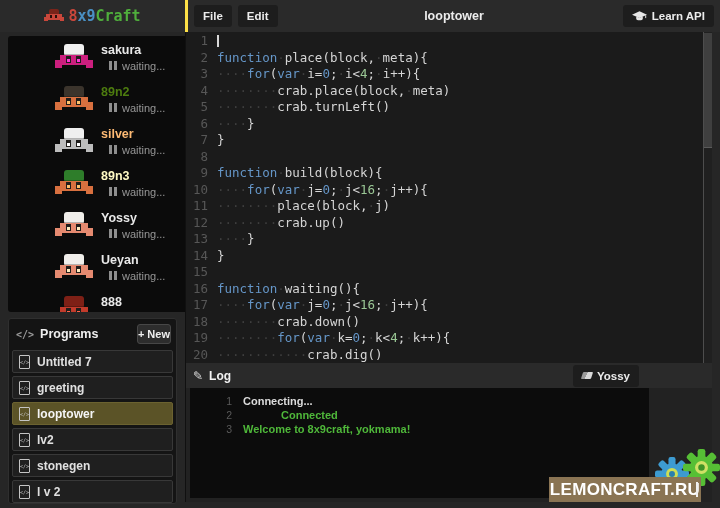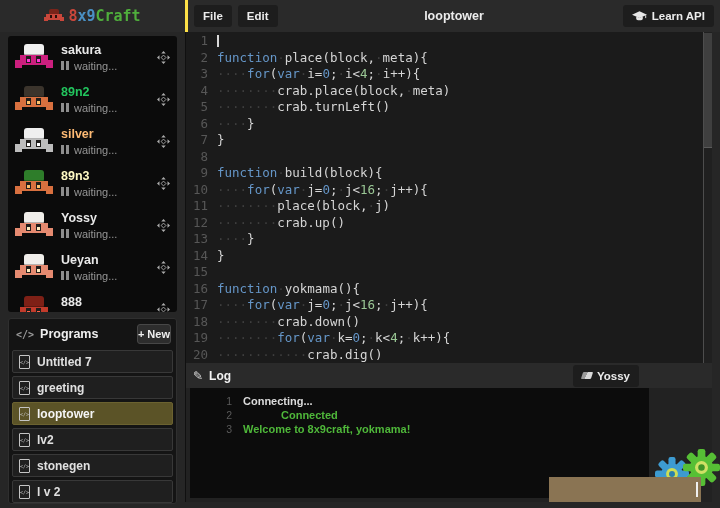--- a/index.html
+++ b/index.html
@@ -21,35 +21,35 @@
   .mc-c2{left:16px;top:8px;width:4px;height:4px;background:#c9473b;}
   .btn{background:#1d1d1d;border:none;border-radius:3px;color:#ececec;
        font:bold 11.5px "Liberation Sans",sans-serif;padding:5px 9px;display:inline-flex;
        align-items:center;gap:5px;cursor:pointer;}
   .menu-btn{margin-left:6px;}
   .tb-title{position:absolute;left:0;right:0;text-align:center;font:bold 12.5px "Liberation Sans",sans-serif;color:#ececec;pointer-events:none;}
   .learn-btn{margin-left:auto;margin-right:6px;position:relative;z-index:2;}
 
   
   .sidebar{position:absolute;left:0;top:32px;width:185px;height:476px;}
-  .players-panel{position:absolute;left:8px;top:4px;width:169px;height:276px;background:#0b0b0b;border-radius:3px;overflow:hidden;}
+  .players-panel{position:absolute;left:8px;top:4px;width:169px;height:276px;background:#0b0b0b;border-radius:3px;overflow:hidden;padding-left:40px;}
   .prow{display:flex;align-items:center;height:42px;padding:0 7px;gap:8px;box-sizing:border-box;}
   .crab{position:relative;width:38px;height:28px;flex:none;}
   .crab i{position:absolute;display:block;}
   .hat{left:9px;top:1px;width:20px;height:11px;background:var(--t);border-radius:3px 3px 1px 1px;box-shadow:inset 0 -1px 0 rgba(0,0,0,.25);}
   .bod{left:5px;top:12px;width:28px;height:10px;background:var(--b);}
   .eye{top:13px;width:5px;height:7px;background:#1f1d1b;}
   .e1{left:11px}.e2{left:21px}
   .pup{top:16px;width:3px;height:3px;background:var(--b);filter:brightness(1.7);}
   .u1{left:12px}.u2{left:22px}
   .claw{top:17px;width:7px;height:8px;background:var(--b);}
   .c1{left:0}.c2{left:31px}
   .pinfo{flex:1;display:flex;flex-direction:column;gap:3px;min-width:0;}
   .pname{font:bold 12.5px "Liberation Sans",sans-serif;color:#e8e8e8;}
-  .pstat{display:flex;align-items:center;color:#969696;font:11px "Liberation Sans",sans-serif;}
+  .pstat{display:flex;align-items:center;color:#969696;font:11px "Liberation Sans",sans-serif;margin-left:8px;}
   .pb{width:3px;height:9px;background:#8e8e8e;display:inline-block;margin-right:2px;}
   .pb2{margin-right:5px;}
   .move{flex:none;cursor:pointer;}
 
   .programs-panel{position:absolute;left:8px;top:286px;width:169px;height:186px;background:#141414;
                   border:1px solid #2f2f2f;border-radius:3px;box-sizing:border-box;overflow:hidden;}
   .prog-head{display:flex;align-items:center;height:26px;padding:2px 5px 0 7px;gap:6px;}
   .ph-icon{color:#9a9a9a;font:bold 10px "DejaVu Sans Mono",monospace;}
   .ph-label{color:#efefef;font:bold 12.5px "Liberation Sans",sans-serif;flex:1;}
   .new-btn{background:#2d2d2d;border:1px solid #474747;border-radius:3px;color:#f0f0f0;
@@ -166,21 +166,21 @@
             <i class="hat"></i>
             <i class="bod"></i>
             <i class="eye e1"></i>
             <i class="eye e2"></i>
             <i class="pup u1"></i>
             <i class="pup u2"></i>
             <i class="claw c1"></i>
             <i class="claw c2"></i>
           </span>
           <span class="pinfo">
-            <span class="pname" style="color: #22c55e;">89n2</span>
+            <span class="pname" style="color: #4d7c0f;">89n2</span>
             <span class="pstat">
               <i class="pb"></i>
               <i class="pb pb2"></i>
               <span>waiting...</span>
             </span>
           </span>
           <svg viewBox="0 0 14 14" width="13" height="13" class="move">
             <path fill="#ababab" d="M7 0l2.4 2.7H4.6zM7 14l-2.4-2.7h4.8zM0 7l2.7-2.4v4.8zM14 7l-2.7 2.4V4.6z"></path>
             <path fill="none" stroke="#ababab" d="M7 4.4L9.6 7 7 9.6 4.4 7z"></path>
           </svg>
@@ -348,21 +348,21 @@
         <div class="cline"><span class="lnum">6</span><span class="lcode"><span class="tok-ws">····</span><span class="tok-pl">}</span></span></div>
         <div class="cline"><span class="lnum">7</span><span class="lcode"><span class="tok-pl">}</span></span></div>
         <div class="cline"><span class="lnum">8</span><span class="lcode"></span></div>
         <div class="cline"><span class="lnum">9</span><span class="lcode"><span class="tok-kw">function</span><span class="tok-ws">·</span><span class="tok-pl">build(block){</span></span></div>
         <div class="cline"><span class="lnum">10</span><span class="lcode"><span class="tok-ws">····</span><span class="tok-kw">for</span><span class="tok-pl">(</span><span class="tok-kw">var</span><span class="tok-ws">·</span><span class="tok-pl">j=</span><span class="tok-n0">0</span><span class="tok-pl">;</span><span class="tok-ws">·</span><span class="tok-pl">j&lt;</span><span class="tok-ng">16</span><span class="tok-pl">;</span><span class="tok-ws">·</span><span class="tok-pl">j++){</span></span></div>
         <div class="cline"><span class="lnum">11</span><span class="lcode"><span class="tok-ws">········</span><span class="tok-pl">place(block,</span><span class="tok-ws">·</span><span class="tok-pl">j)</span></span></div>
         <div class="cline"><span class="lnum">12</span><span class="lcode"><span class="tok-ws">········</span><span class="tok-pl">crab.up()</span></span></div>
         <div class="cline"><span class="lnum">13</span><span class="lcode"><span class="tok-ws">····</span><span class="tok-pl">}</span></span></div>
         <div class="cline"><span class="lnum">14</span><span class="lcode"><span class="tok-pl">}</span></span></div>
         <div class="cline"><span class="lnum">15</span><span class="lcode"></span></div>
-        <div class="cline"><span class="lnum">16</span><span class="lcode"><span class="tok-kw">function</span><span class="tok-ws">·</span><span class="tok-pl">yokmama(){</span></span></div>
+        <div class="cline"><span class="lnum">16</span><span class="lcode"><span class="tok-kw">function</span><span class="tok-ws">·</span><span class="tok-pl">waiting(){</span></span></div>
         <div class="cline"><span class="lnum">17</span><span class="lcode"><span class="tok-ws">····</span><span class="tok-kw">for</span><span class="tok-pl">(</span><span class="tok-kw">var</span><span class="tok-ws">·</span><span class="tok-pl">j=</span><span class="tok-n0">0</span><span class="tok-pl">;</span><span class="tok-ws">·</span><span class="tok-pl">j&lt;</span><span class="tok-ng">16</span><span class="tok-pl">;</span><span class="tok-ws">·</span><span class="tok-pl">j++){</span></span></div>
         <div class="cline"><span class="lnum">18</span><span class="lcode"><span class="tok-ws">········</span><span class="tok-pl">crab.down()</span></span></div>
         <div class="cline"><span class="lnum">19</span><span class="lcode"><span class="tok-ws">········</span><span class="tok-kw">for</span><span class="tok-pl">(</span><span class="tok-kw">var</span><span class="tok-ws">·</span><span class="tok-pl">k=</span><span class="tok-n0">0</span><span class="tok-pl">;</span><span class="tok-ws">·</span><span class="tok-pl">k&lt;</span><span class="tok-ng">4</span><span class="tok-pl">;</span><span class="tok-ws">·</span><span class="tok-pl">k++){</span></span></div>
         <div class="cline"><span class="lnum">20</span><span class="lcode"><span class="tok-ws">············</span><span class="tok-pl">crab.dig()</span></span></div>
       </div>
     <div class="sb">
       <div class="sb-thumb"></div>
     </div>
   </div>
 
@@ -407,16 +407,17 @@
       <rect x="9.5" y="0" width="5" height="24" rx="1.5"></rect>
       <rect x="9.5" y="0" width="5" height="24" rx="1.5" transform="rotate(45 12 12)"></rect>
       <rect x="9.5" y="0" width="5" height="24" rx="1.5" transform="rotate(90 12 12)"></rect>
       <rect x="9.5" y="0" width="5" height="24" rx="1.5" transform="rotate(135 12 12)"></rect>
       <circle cx="12" cy="12" r="7.5"></circle>
     </g>
     <circle cx="12" cy="12" r="4.2" fill="#cfe065"></circle>
     <circle cx="12" cy="12" r="2.1" fill="#3f9427"></circle>
   </svg>
   <div class="wm-band">
+    <span class="wm-text">LEMONCRAFT.RU</span>
     <span class="wm-caret"></span>
   </div>
 
 </div>
 
 </body></html>

